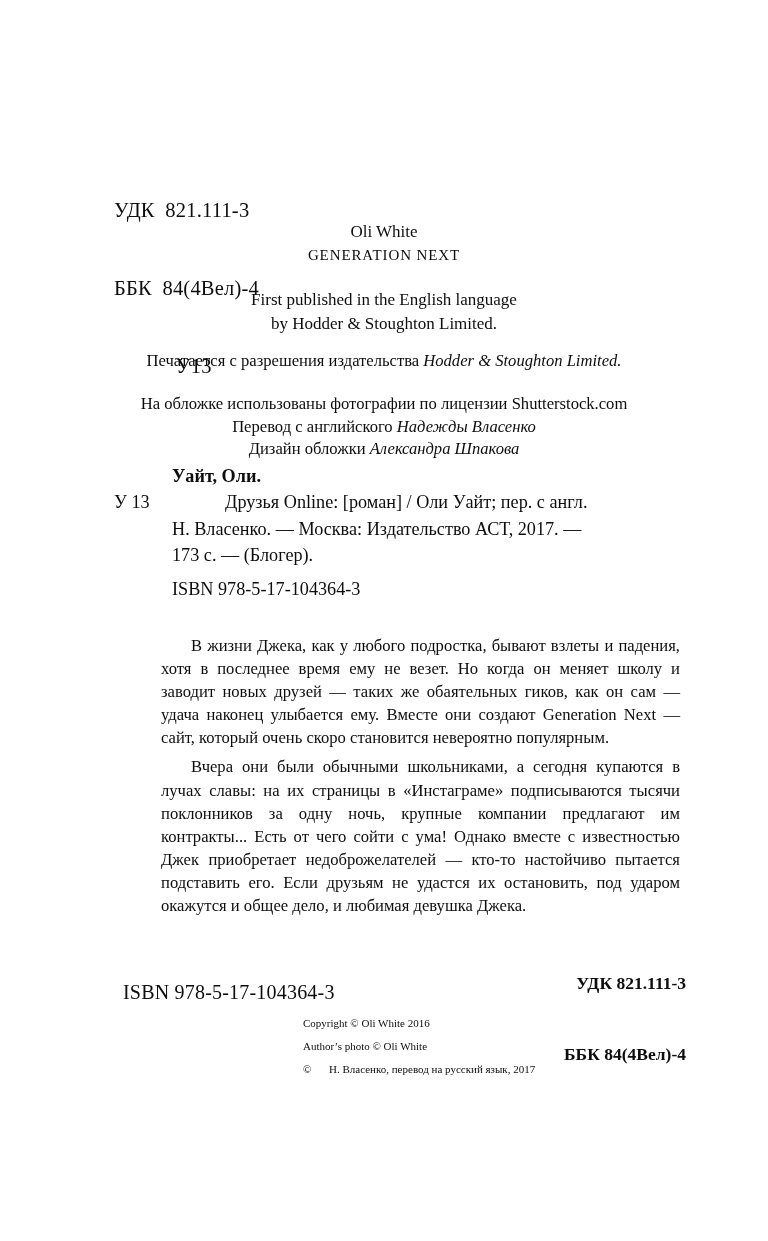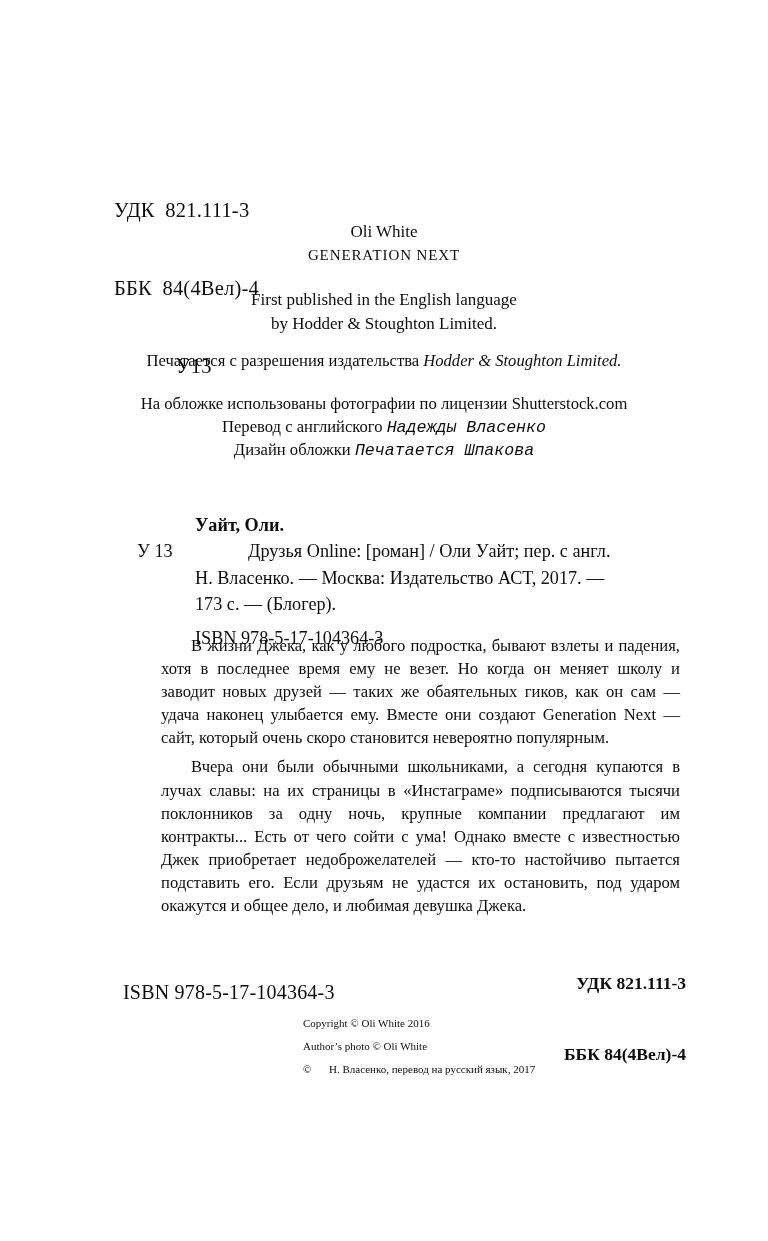--- a/index.html
+++ b/index.html
@@ -74,31 +74,30 @@
 
   
   .credits {
     position: absolute;
     left: 0; right: 0;
     top: 393px;
     text-align: center;
     font-size: 16.6px;
     line-height: 22.5px;
   }
-  .credits i { font-style: italic; font-family: Liberation Mono, monospace; }
+  .credits i { font-style: italic; }
 
   
   .cat {
     position: absolute;
     left: 114px;
-    top: 512px;
+    top: 463px;
     width: 580px;
     font-size: 18.2px;
     line-height: 26.3px;
-    margin-left: 23px;
   }
   .cat-author {
     font-weight: bold;
     padding-left: 58px;
   }
   .cat-body {
     position: relative;
     padding-left: 58px;
   }
   .cat-sign {
@@ -183,21 +182,21 @@
     <div>by Hodder &amp; Stoughton Limited.</div>
   </div>
 
   <div class="permission">
     <span>Печатается с разрешения издательства </span><i>Hodder &amp; Stoughton Limited.</i>
   </div>
 
   <div class="credits">
     <div>На обложке использованы фотографии по лицензии Shutterstock.com</div>
     <div><span>Перевод с английского </span><i>Надежды Власенко</i></div>
-    <div><span>Дизайн обложки </span><i>Печатается Шпакова</i></div>
+    <div><span>Дизайн обложки </span><i>Александра Шпакова</i></div>
   </div>
 
   <div class="cat">
     <div class="cat-author">Уайт, Оли.</div>
     <div class="cat-body">
       <span class="cat-sign">У 13</span>
       <div class="cat-line-1">Друзья Online: [роман] / Оли Уайт; пер. с англ.</div>
       <div>Н. Власенко. — Москва: Издательство АСТ, 2017. —</div>
       <div>173 с. — (Блогер).</div>
     </div>

